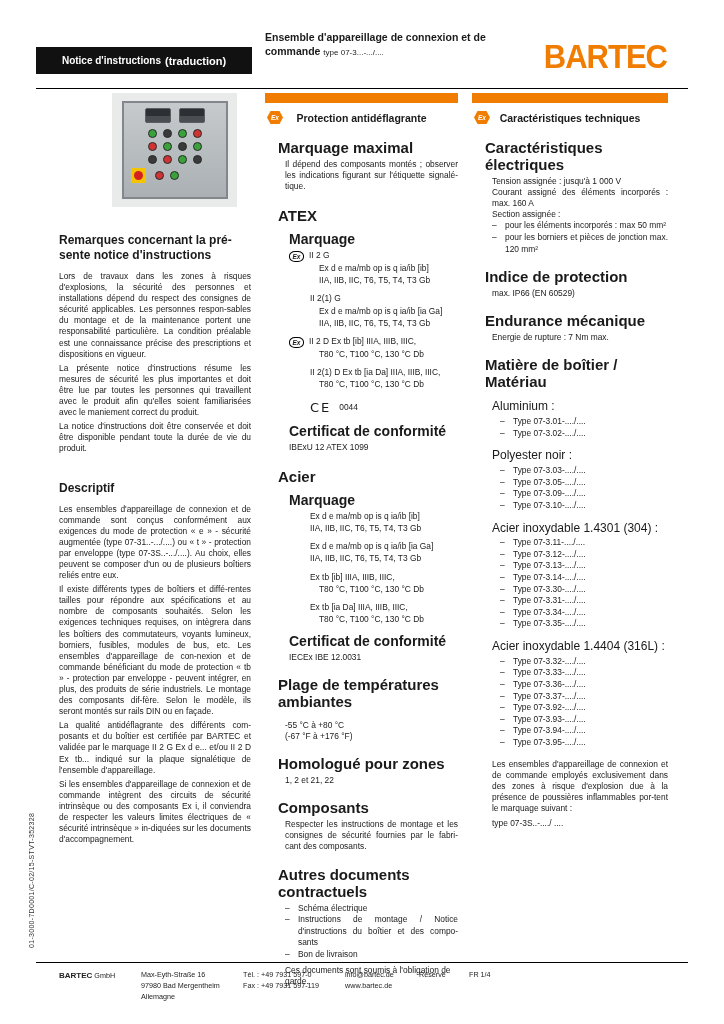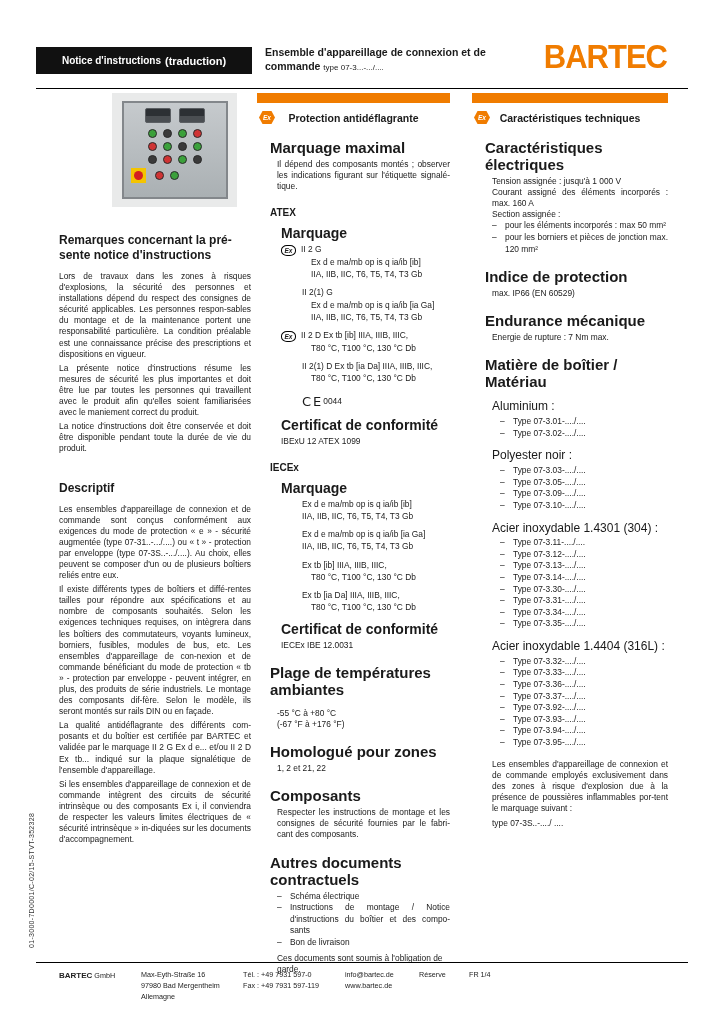--- a/index.html
+++ b/index.html
@@ -7,58 +7,58 @@
   body{position:relative;background:#fff;font-family:"Liberation Sans",sans-serif;color:#1a1a1a;overflow:hidden}
 
   
   .vert-code{position:absolute;left:28px;top:948px;transform:rotate(-90deg);transform-origin:left top;
     font-size:7px;color:#333;white-space:nowrap;letter-spacing:.3px}
 
   
   .hdr-black{position:absolute;left:36px;top:47px;width:216px;height:27px;background:#111;color:#fff;
     display:flex;align-items:center;justify-content:center;gap:4px;font-size:10px;font-weight:bold}
   .hdr-black .small{font-size:11px;font-weight:bold}
-  .doc-title{position:absolute;left:265px;top:45px;width:272px;font-size:10.5px;font-weight:bold;line-height:1.35}
+  .doc-title{position:absolute;left:265px;top:30px;width:272px;font-size:10.5px;font-weight:bold;line-height:1.35}
   .doc-title .small{font-size:8px;font-weight:normal}
   .logo{position:absolute;right:57px;top:40px;font-size:31px;font-weight:bold;color:#F07C00;letter-spacing:-1px;transform:scaleY(1.05)}
   .hdr-rule{position:absolute;left:36px;top:88px;width:652px;height:1px;background:#000}
 
   
   .col{position:absolute;top:93px}
   .col-left{left:59px;width:192px}
-  .col-mid{left:257px;width:193px}
+  .col-mid{left:265px;width:193px}
   .col-right{left:472px;width:196px}
   .orange-bar{height:10px;background:#F07C00;margin-bottom:6px}
   .col-head{position:relative;height:17px;display:flex;align-items:center;justify-content:center;
     font-size:10.5px;font-weight:bold;margin-bottom:8px}
   .exhex{position:absolute;left:2px;top:2px;width:16px;height:13px;background:#F07C00;
     clip-path:polygon(22% 0,78% 0,100% 50%,78% 100%,22% 100%,0 50%);
     color:#fff;font-size:6.5px;font-weight:bold;display:flex;align-items:center;justify-content:center}
   .exhex i{font-style:italic}
 
   .body{font-size:8.4px;line-height:1.32}
   .just{text-align:justify}
   .para{margin-bottom:3px}
   .h-main{font-size:12px;line-height:1.25;margin:26px 0 8px}
   .h2{font-size:15px;font-weight:bold;margin:13px 0 3px 13px}
-  .h2.big{font-size:10px;margin-top:15px}
+  .h2.big{font-size:15px;margin-top:15px}
   .h3{font-size:14px;font-weight:bold;margin:7px 0 3px 24px}
   .ind2{margin-left:20px}
   .ind3{margin-left:24px}
   .mt4{margin-top:4px}.mt8{margin-top:8px}.mt10{margin-top:10px}
 
   
   .marks{margin-left:24px}
   .mark-row{display:flex;align-items:flex-start;gap:5px;margin-top:2px}
   .ex-badge{flex:0 0 auto;border:1px solid #000;border-radius:6px/5px;padding:0 2.5px;font-size:6.5px;
     font-style:italic;font-weight:bold;line-height:9px;height:11px;display:inline-block;margin-top:1px}
   .mline{margin-left:21px;margin-top:1px}
   .mline2{margin-left:30px;margin-top:1px}
   .gapt{margin-top:7px}
-  .ce-row{display:flex;align-items:center;margin:10px 0 0 21px}
+  .ce-row{display:flex;align-items:center;gap:8px;margin:10px 0 0 21px}
   .ce{font-size:13px;letter-spacing:2px;font-family:"DejaVu Sans",sans-serif}
 
   
   .dash-item{display:grid;grid-template-columns:13px 1fr;font-size:8.4px;line-height:1.38}
   .dash-item .dash{color:#1a1a1a}
   .mgroup{margin:8px 0 0 20px}
   .mgroup .glabel{font-size:12px;line-height:1.4;margin-bottom:1px}
   .mgroup .dash-item{margin-left:8px}
 
   
@@ -193,21 +193,21 @@
       <div class="body mline gapt">II 2(1) D Ex tb [ia Da] IIIA, IIIB, IIIC,</div>
       <div class="body mline2">T80 °C, T100 °C, 130 °C Db</div>
       <div class="ce-row">
         <span class="ce">CE</span>
         <span class="body">0044</span>
       </div>
     </div>
     <div class="h3 mt8">Certificat de conformité</div>
     <div class="body ind3">IBExU 12 ATEX 1099</div>
 
-    <div class="h2 big">IECEx</div>
+    <div class="h2 big">Acier</div>
     <div class="h3">Marquage</div>
     <div class="marks">
       <div class="body mline">Ex d e ma/mb op is q ia/ib [ib]</div>
       <div class="body mline">IIA, IIB, IIC, T6, T5, T4, T3 Gb</div>
       <div class="body mline gapt">Ex d e ma/mb op is q ia/ib [ia Ga]</div>
       <div class="body mline">IIA, IIB, IIC, T6, T5, T4, T3 Gb</div>
       <div class="body mline gapt">Ex tb [ib] IIIA, IIIB, IIIC,</div>
       <div class="body mline2">T80 °C, T100 °C, 130 °C Db</div>
       <div class="body mline gapt">Ex tb [ia Da] IIIA, IIIB, IIIC,</div>
       <div class="body mline2">T80 °C, T100 °C, 130 °C Db</div>

